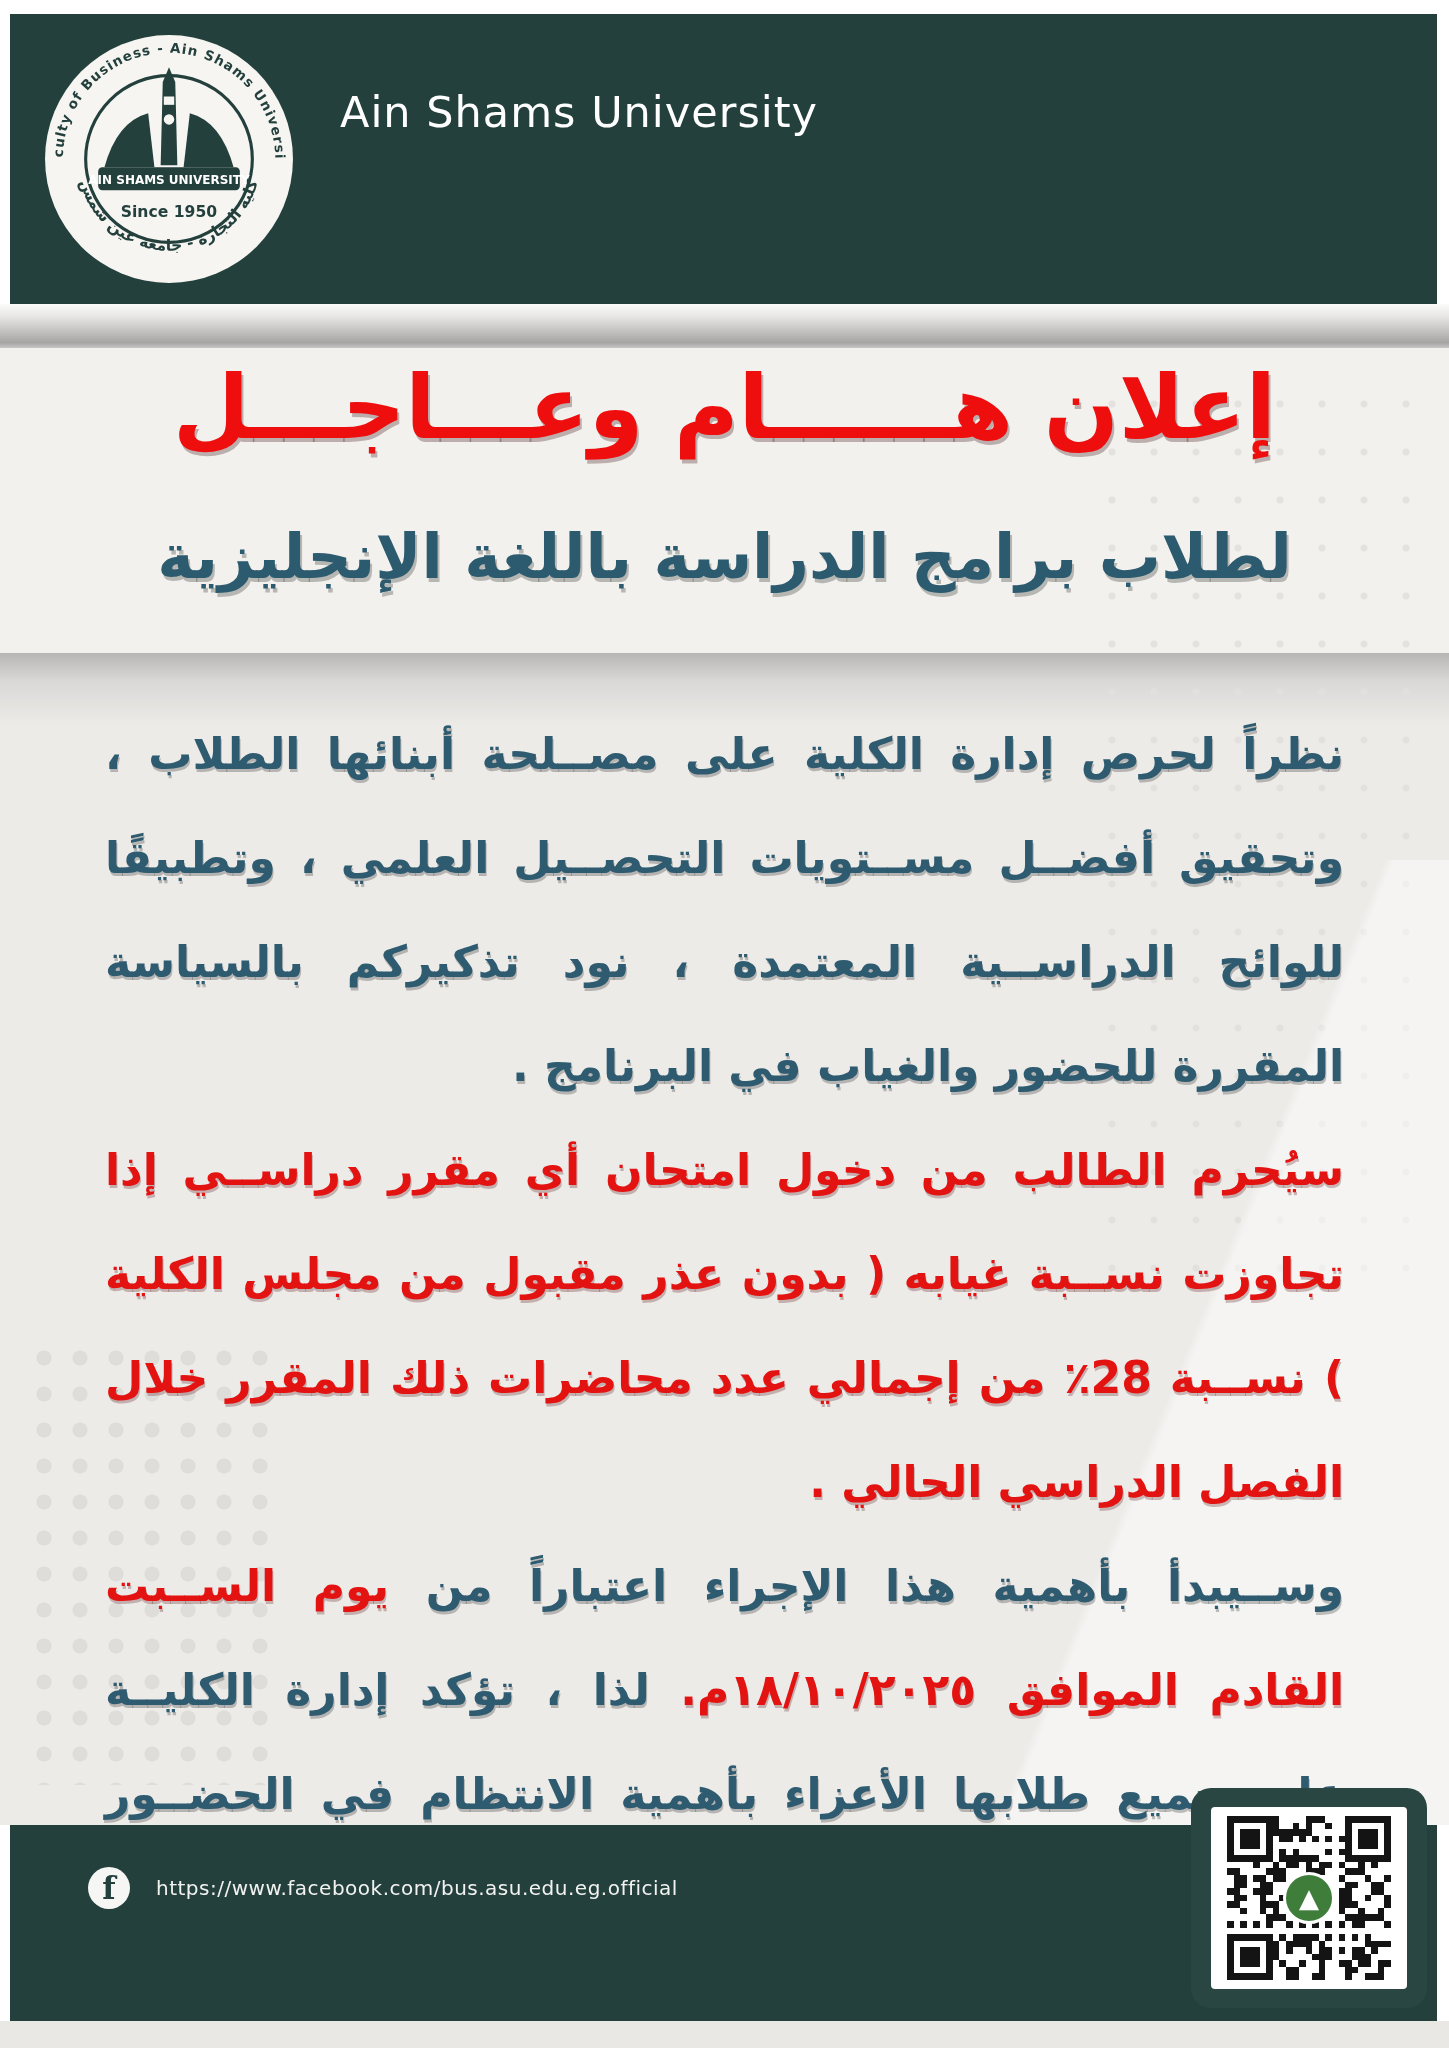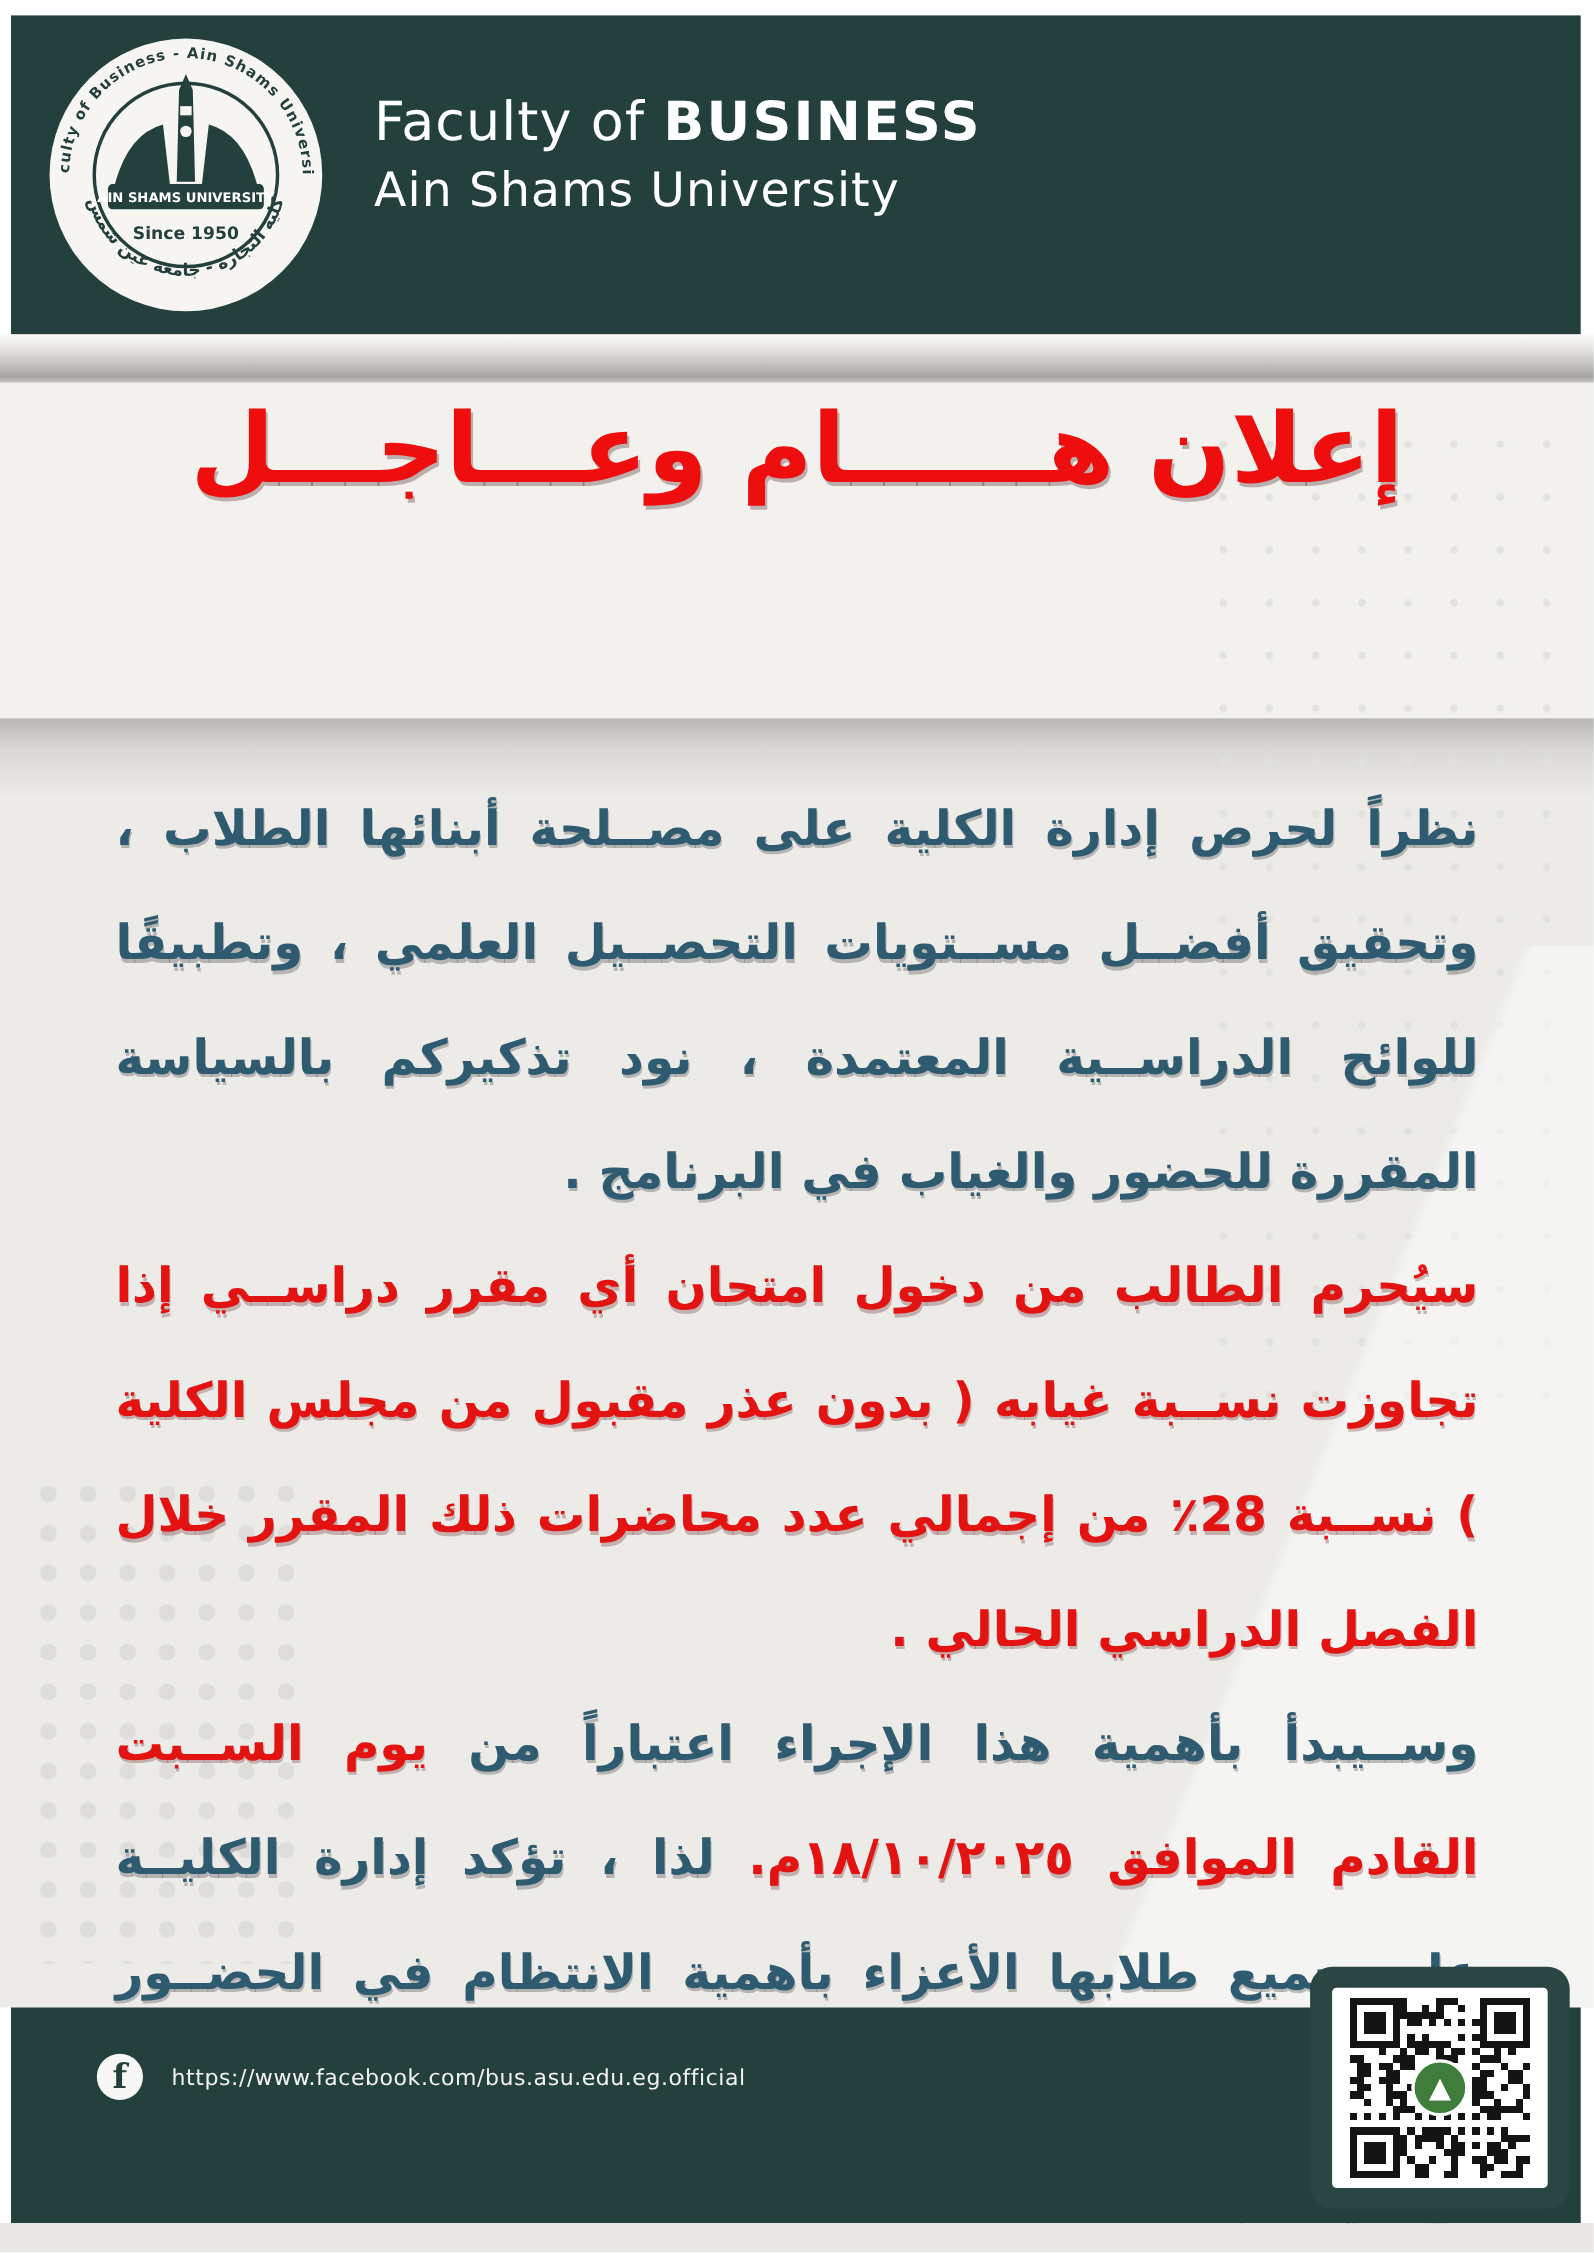--- a/index.html
+++ b/index.html
@@ -89,33 +89,33 @@
 
         <path d="M58,128 Q70,84 100,76 L106,128 Z" fill="#24403d"></path>
         <path d="M182,128 Q170,84 140,76 L134,128 Z" fill="#24403d"></path>
 
         <rect x="52" y="128" width="136" height="22" rx="4" fill="#24403d"></rect>
         <text class="seal-text" x="120" y="144" font-size="11.5" font-weight="bold" fill="#ffffff" text-anchor="middle">AIN SHAMS UNIVERSITY</text>
         <text class="seal-text" x="120" y="176" font-size="15" font-weight="bold" fill="#24403d" text-anchor="middle">Since 1950</text>
       </svg>
     </div>
     <div class="wordmark">
-      <div class="wm-line1"><span>Faculty of</span> <b>BUSINESS</b></div>
       <div class="wm-line2">Ain Shams University</div>
     </div>
   </div>
 
   <div class="bevel"></div>
   <div class="upper-panel"></div>
   <div class="lower-panel"></div>
   <div class="dots-left"></div>
   <div class="ticks-right"></div>
   <div class="sheen"></div>
 
   <div class="title">إعلان هــــــام وعـــاجـــل</div>
+  <div class="subtitle">لطلاب برامج الدراسة باللغة الإنجليزية</div>
 
   <div class="body-text">
     <p><span class="seg-teal">نظراً لحرص إدارة الكلية على مصــلحة أبنائها الطلاب ، وتحقيق أفضــل مســتويات التحصــيل العلمي ، وتطبيقًا للوائح الدراســية المعتمدة ، نود تذكيركم بالسياسة المقررة للحضور والغياب في البرنامج .</span></p>
     <p><span class="seg-red">سيُحرم الطالب من دخول امتحان أي مقرر دراســي إذا تجاوزت نســبة غيابه ( بدون عذر مقبول من مجلس الكلية ) نســبة 28٪ من إجمالي عدد محاضرات ذلك المقرر خلال الفصل الدراسي الحالي .</span></p>
     <p><span class="seg-teal">وســيبدأ بأهمية هذا الإجراء اعتباراً من </span><span class="seg-red">يوم الســبت القادم الموافق ١٨/١٠/٢٠٢٥م. </span><span class="seg-teal">لذا ، تؤكد إدارة الكليــة على جميع طلابها الأعزاء بأهمية الانتظام في الحضــور والالتزام بالجديــة خلال الفترة المقبلة؛ لضمان مسيرة دراسية ناجحة .</span></p>
   </div>
 
   <div class="footer">
     <div class="f-row f-row-1">
       <div class="fb-icon">f</div>

